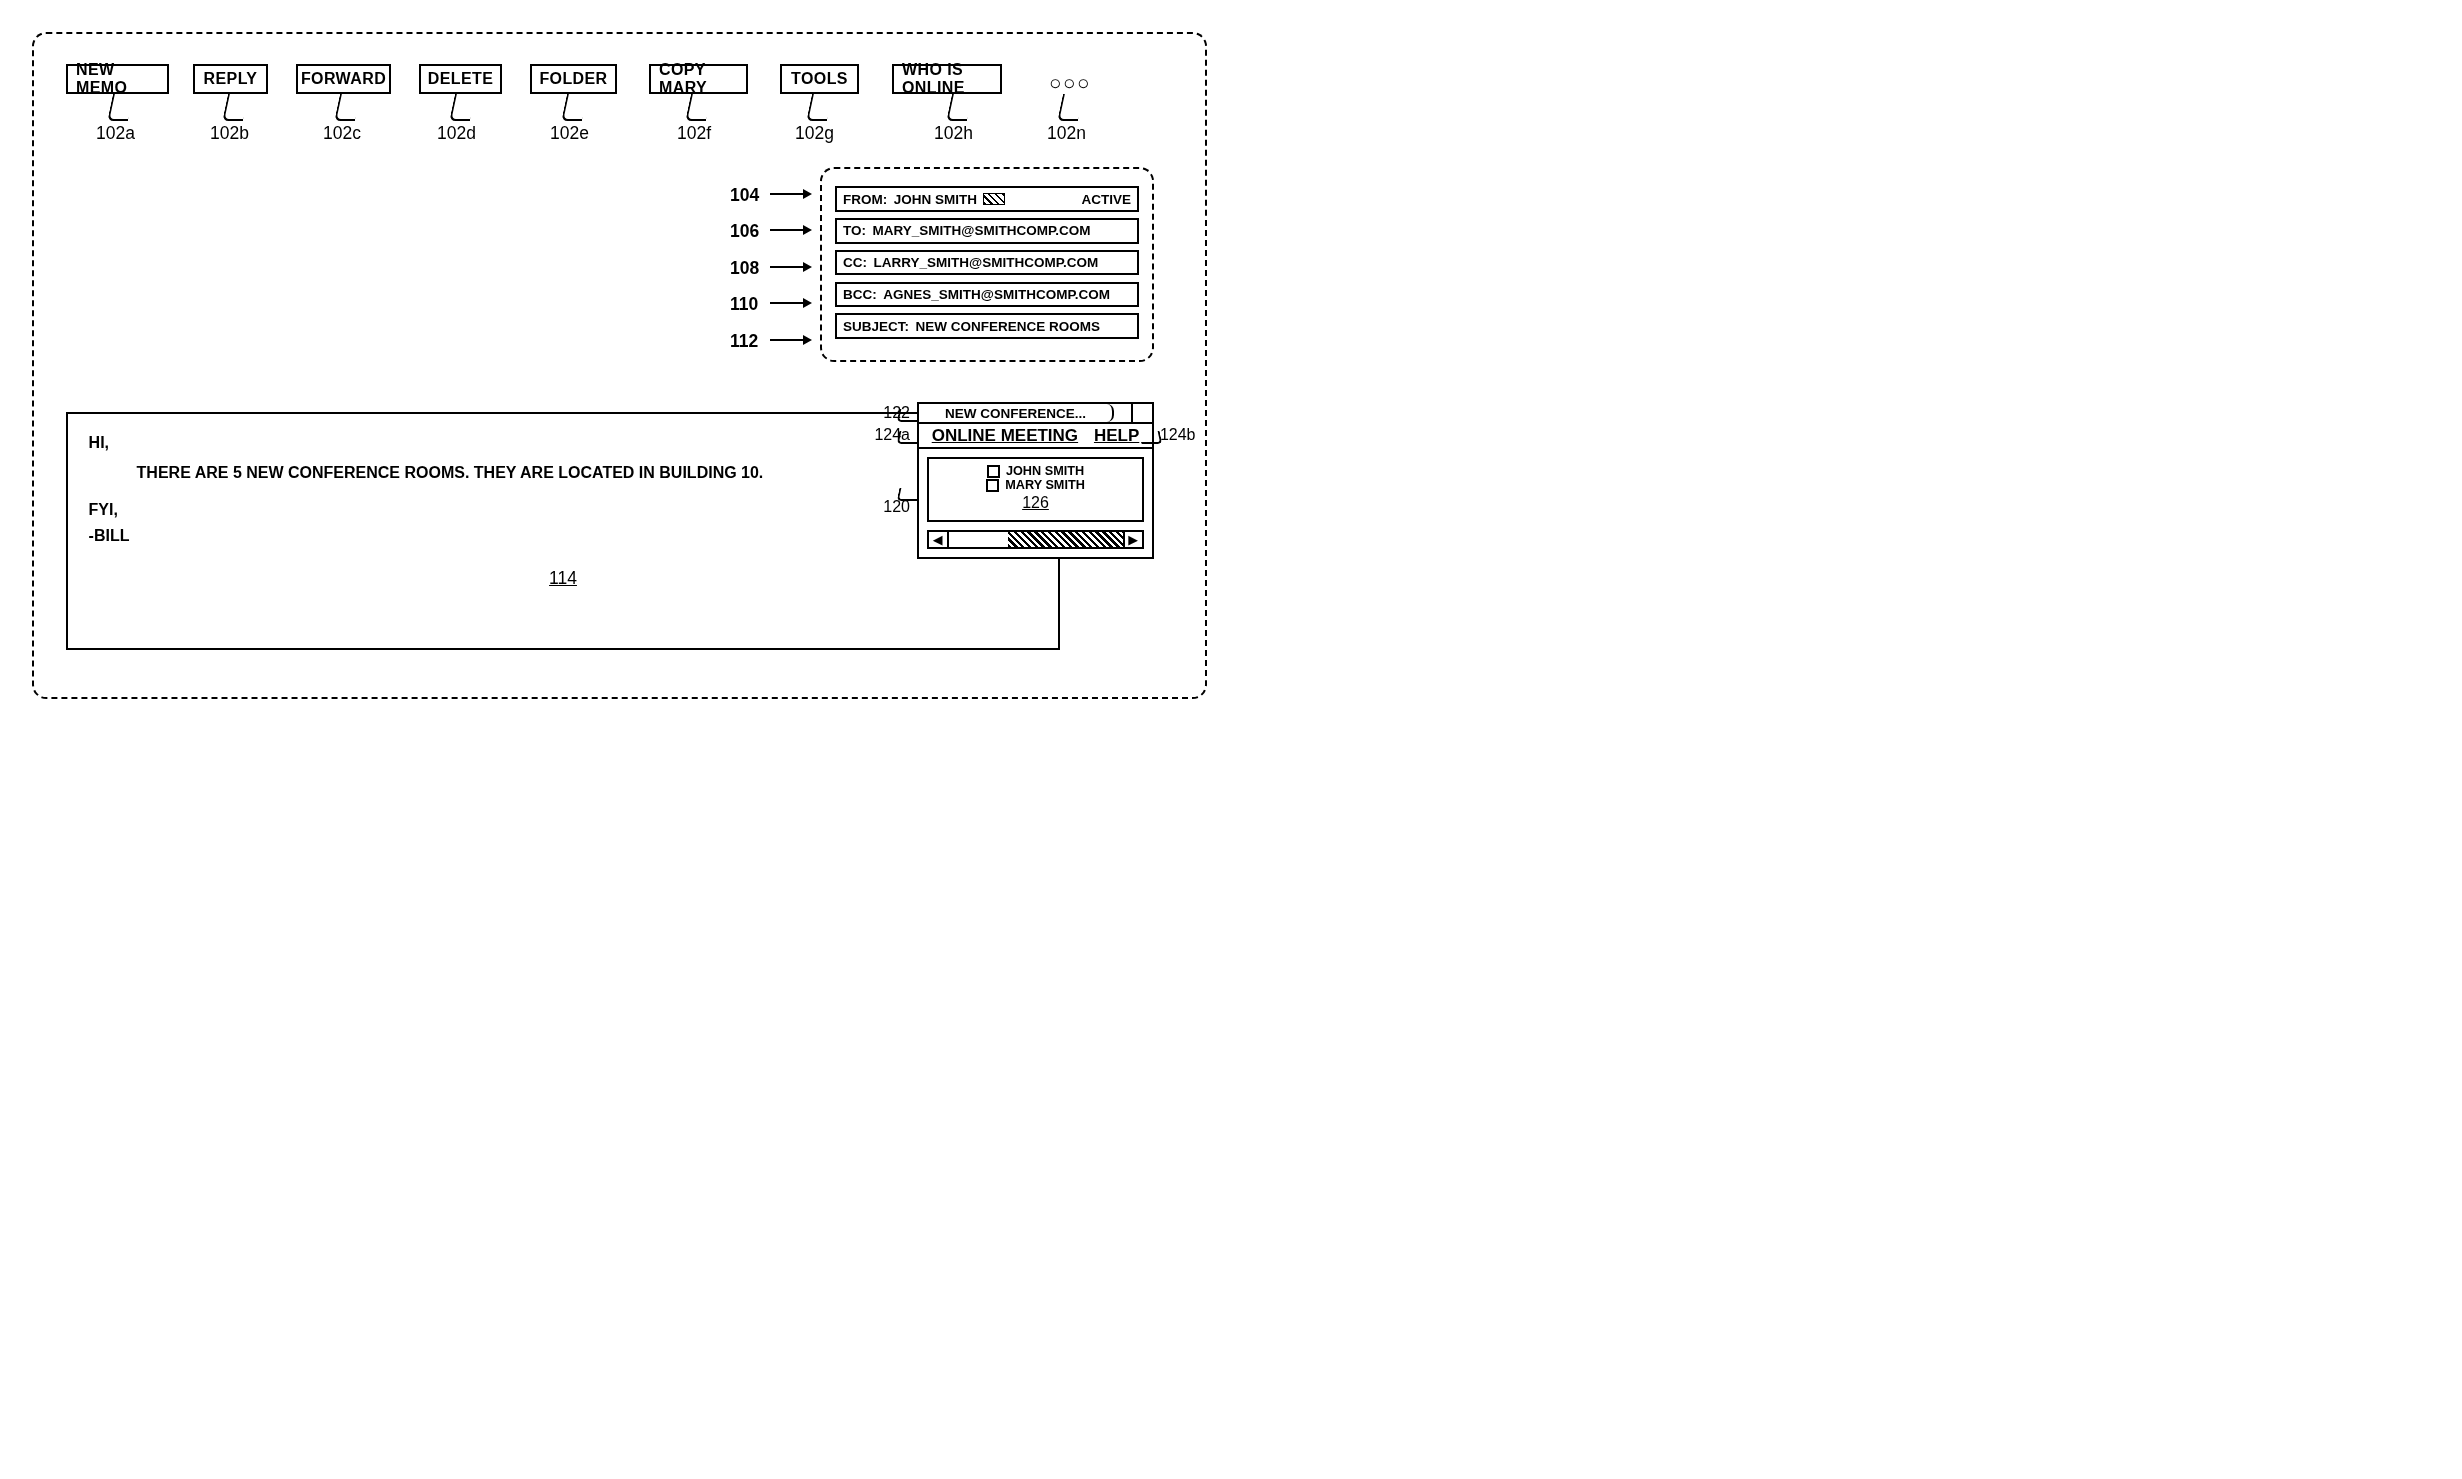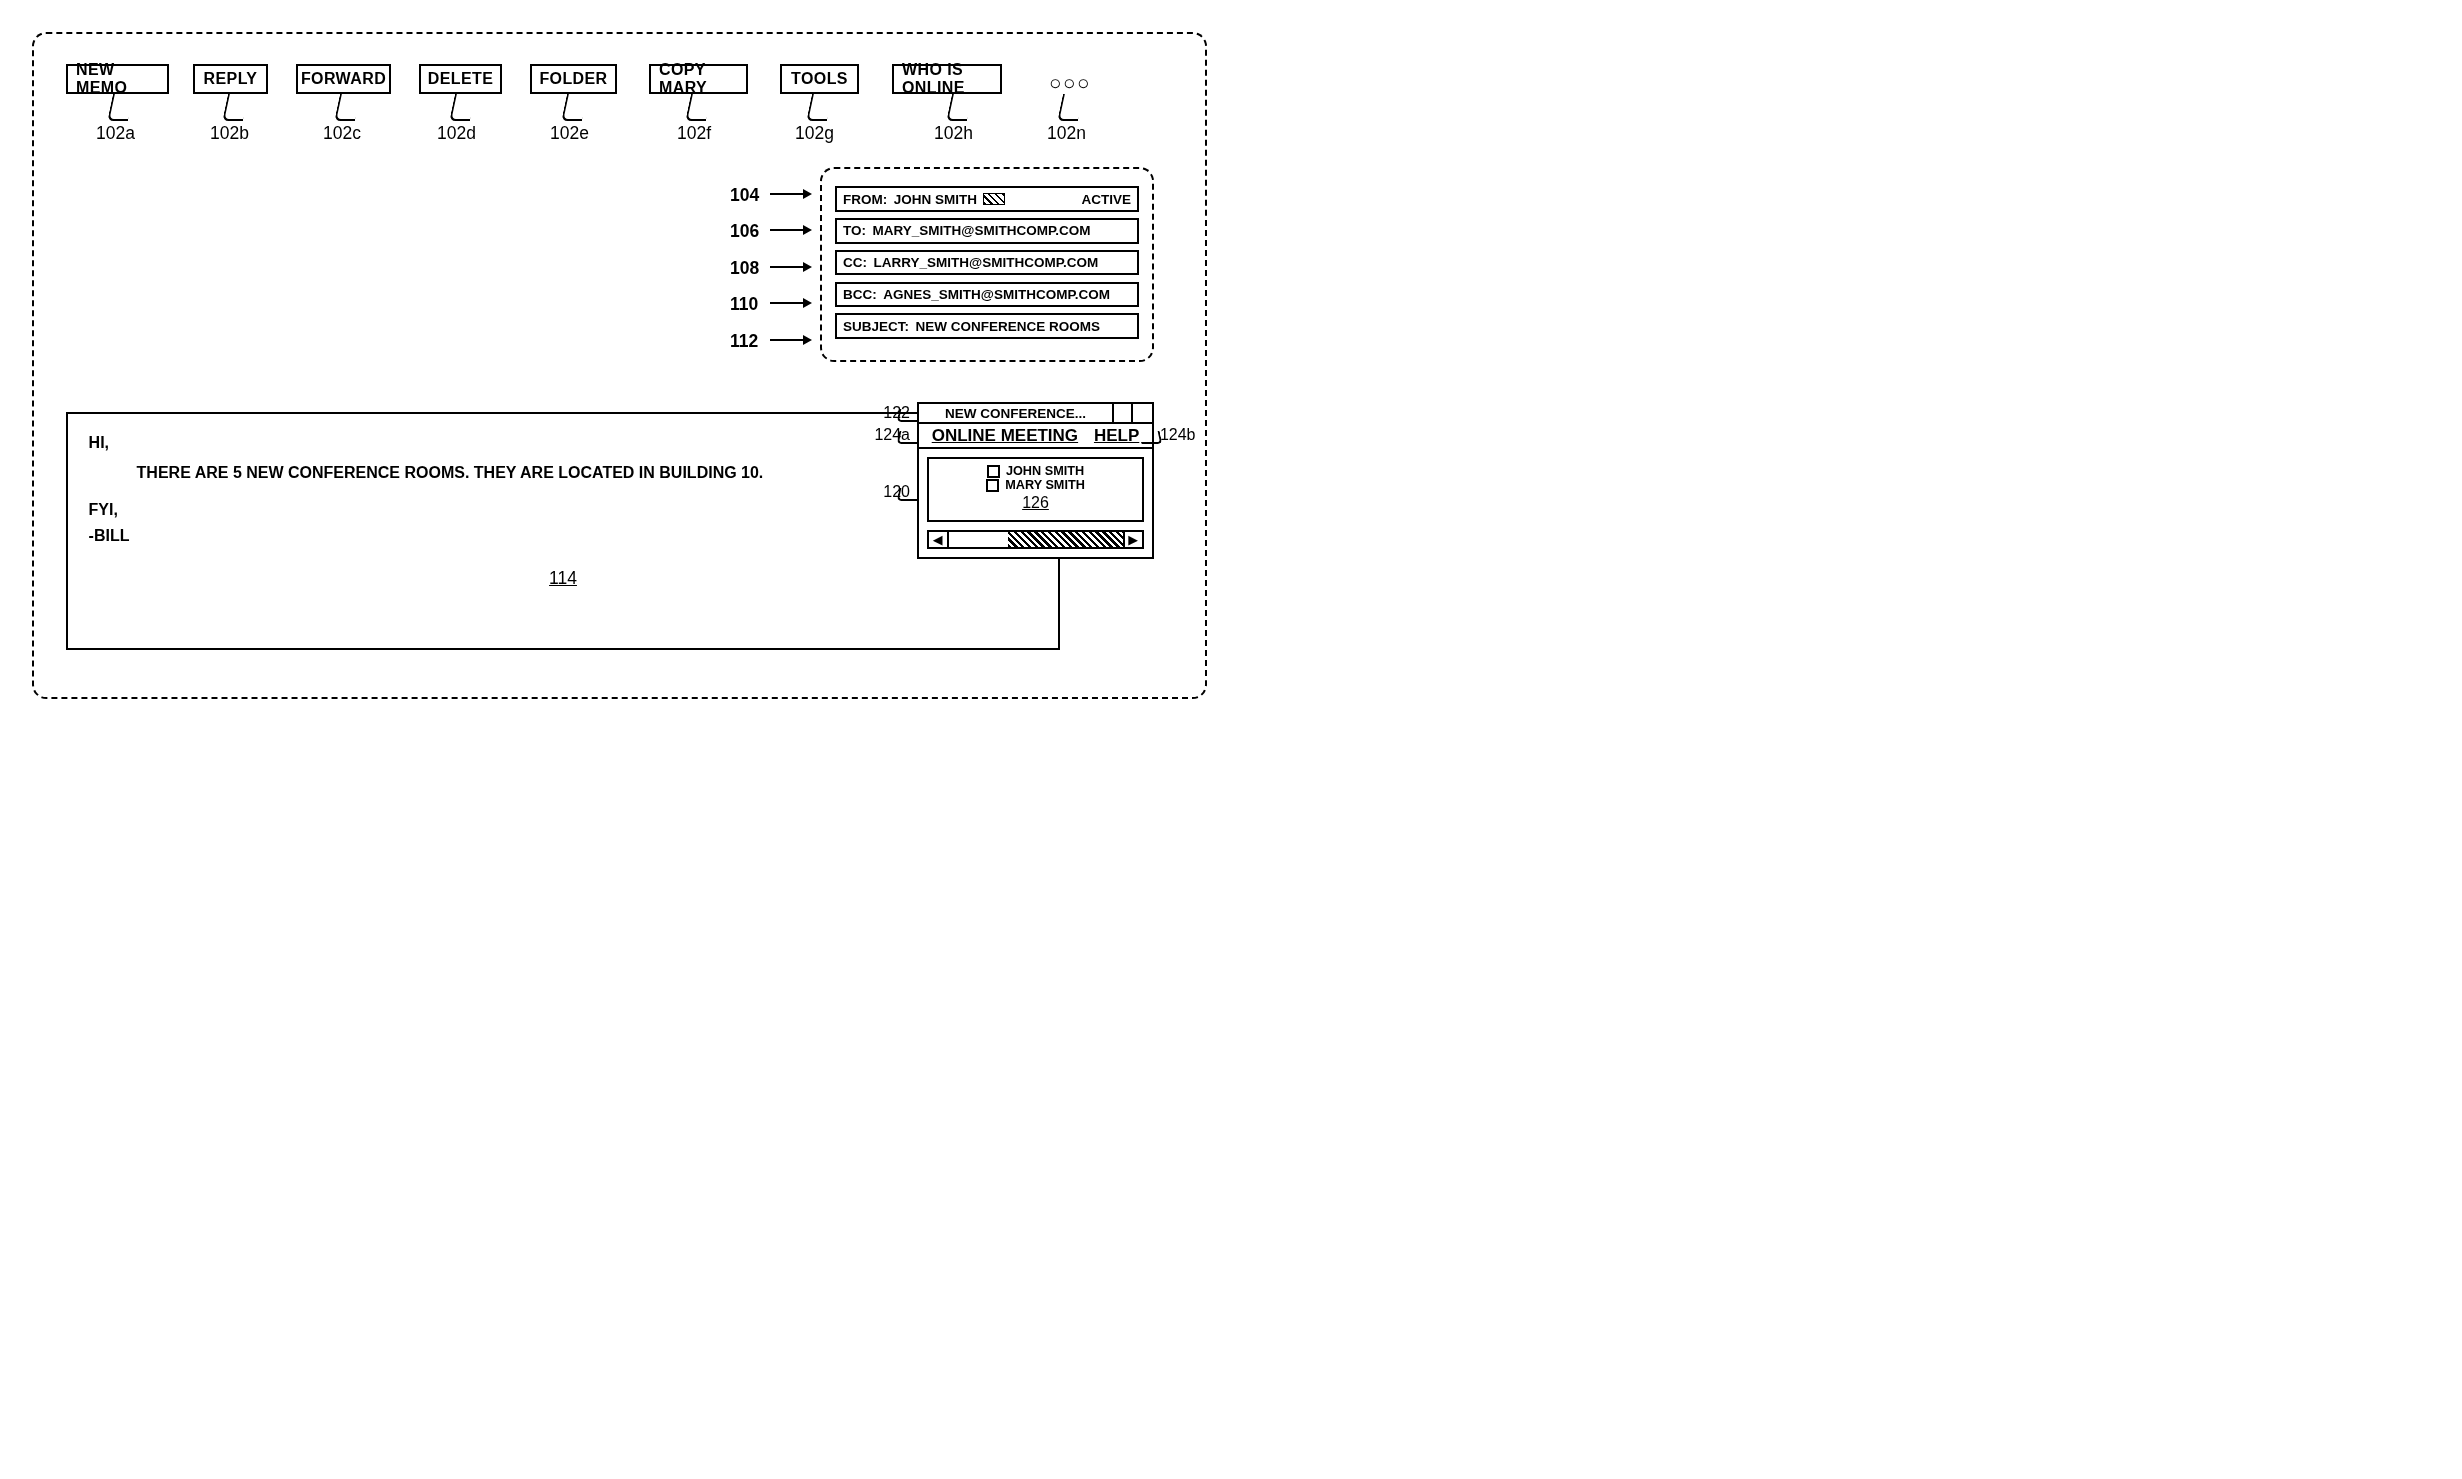--- a/index.html
+++ b/index.html
@@ -127,21 +127,21 @@
     border:2.4px solid #000;
     background:#fff;
   }
   .po-title{
     display:flex;
     align-items:stretch;
     border-bottom:2.4px solid #000;
     font-weight:700;
     font-size:13.5px;
   }
-  .po-title-text{flex:1;text-align:center;padding:1.6px 3.2px;border-right:2.4px solid #000;}
+  .po-title-text{flex:1;text-align:center;padding:1.6px 3.2px;border-right:2.4px solid #000;border-radius:7px;}
   .po-title-box{width:19px;border-right:2.4px solid #000;}
   .po-title-box:last-child{border-right:none;}
   .po-menu{
     display:flex;justify-content:space-around;
     border-bottom:2.4px solid #000;
     font-weight:700;font-size:17px;
     padding:1.6px 4.8px;
   }
   .po-menu span{text-decoration:underline;}
   .po-list{
@@ -302,17 +302,17 @@
 
   <div class="mini-ref" style="right:295px;top:370px">122</div>
   <div class="mini-lead curve" style="right:286px;top:375px"></div>
 
   <div class="mini-ref" style="right:295px;top:392px">124a</div>
   <div class="mini-lead curve" style="right:286px;top:397px"></div>
 
   <div class="mini-ref" style="right:9.5px;top:392px">124b</div>
   <div class="mini-lead curve-r" style="right:44px;top:397px"></div>
 
-  <div class="mini-ref" style="right:295px;top:449px">120</div>
+  <div class="mini-ref" style="right:295px;top:464px">120</div>
   <div class="mini-lead curve" style="right:286px;top:454px"></div>
 
 </div>
 
 
 </body></html>

